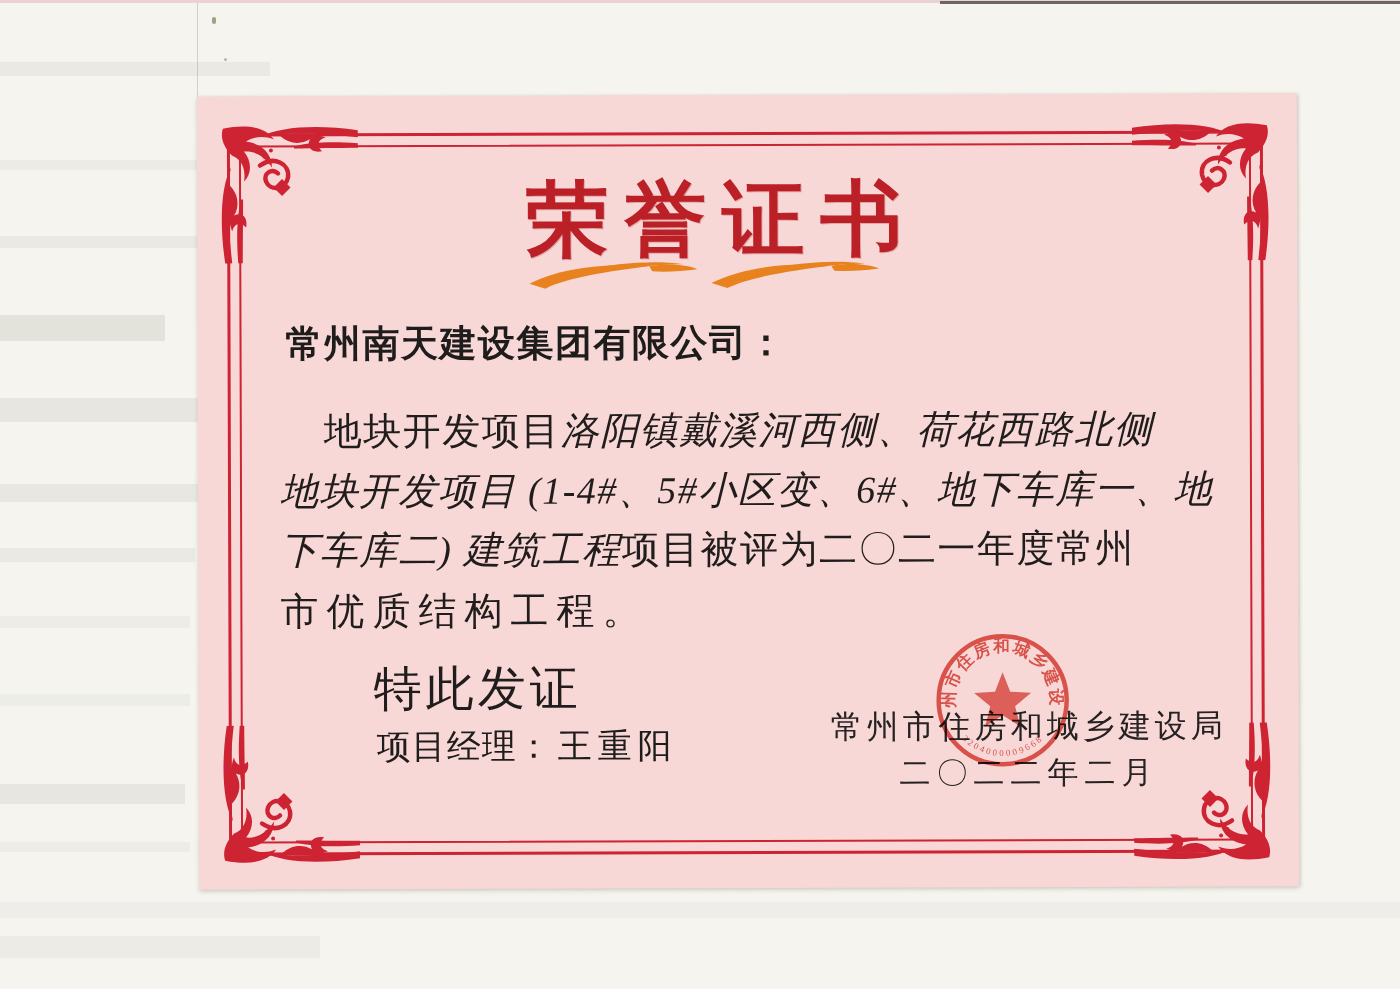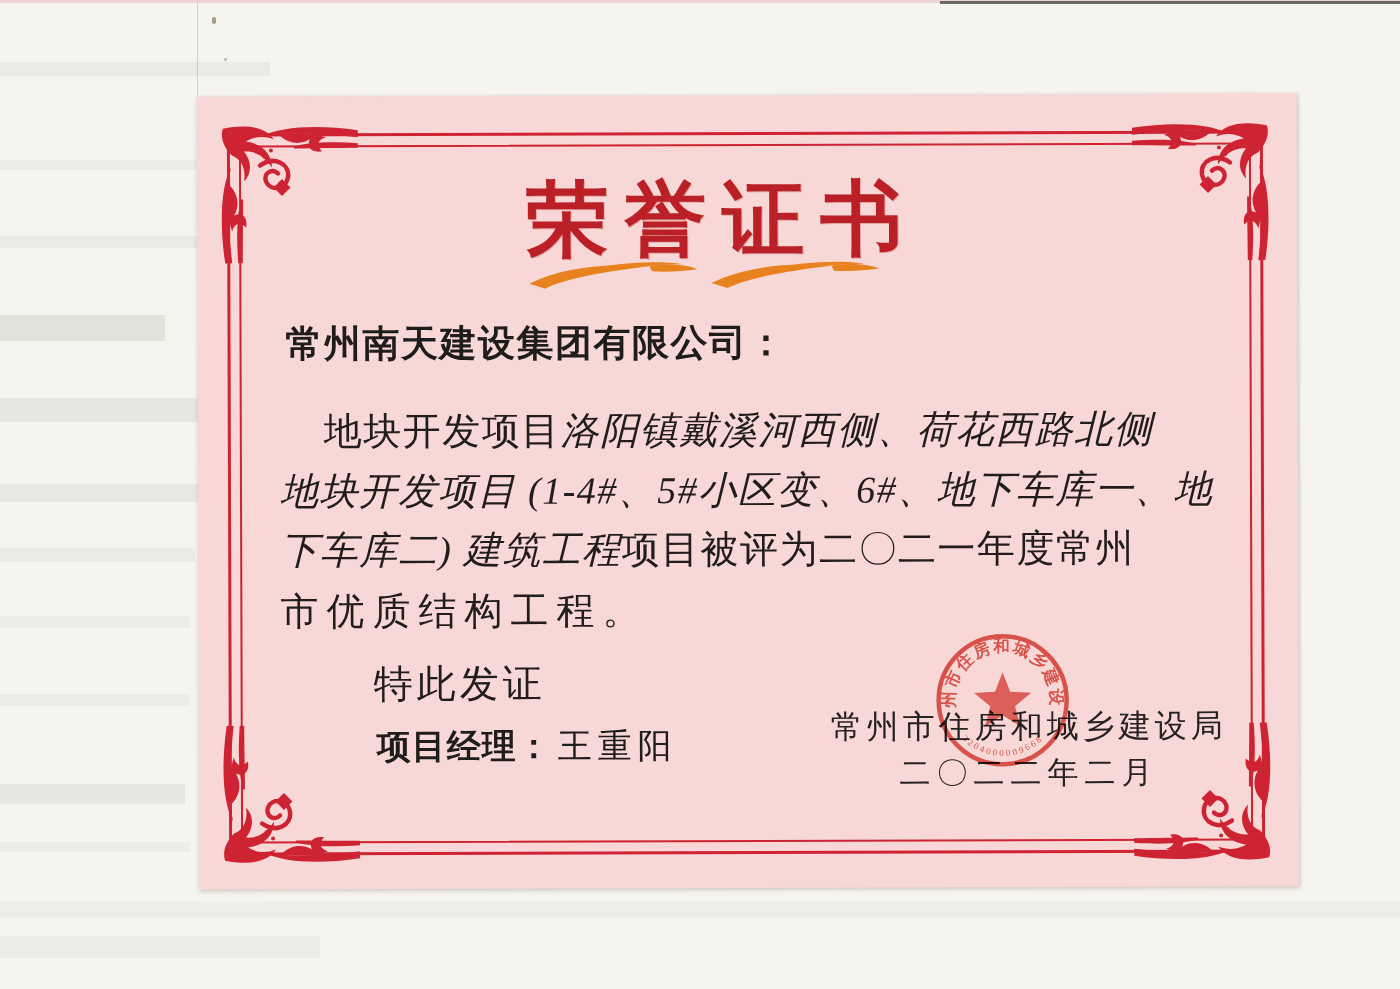--- a/index.html
+++ b/index.html
@@ -76,24 +76,24 @@
   .bline {
     position:absolute; left:82px; white-space:nowrap;
     font-size:38px; line-height:46px; color:#211d1d; letter-spacing:1.5px;
   }
   .bl1 { top:312px; padding-left:44px; }
   .bl2 { top:372px; }
   .bl3 { top:431px; }
   .bl4 { top:492px; letter-spacing:8px; }
   .closing {
     position:absolute; left:175px; top:561px;
-    font-size:39px; color:#211d1d; letter-spacing:4px; white-space:nowrap;
+    font-size:48px; color:#211d1d; letter-spacing:4px; white-space:nowrap;
   }
   .sig { position:absolute; left:178px; top:628px; font-size:34px; color:#1f1c1c; white-space:nowrap; }
-  .sig-label { font-family:"Liberation Sans", sans-serif; font-weight:700; letter-spacing:1px; }
+  .sig-label { font-family:"Liberation Sans", sans-serif; font-weight:400; letter-spacing:1px; }
   .sig-name { font-family:"Liberation Serif", serif; letter-spacing:6px; margin-left:6px;text-align:right; }
   .issuer {
     position:absolute; left:600px; top:611px; width:460px; text-align:center;
     font-size:32px; color:#262222; letter-spacing:4px; white-space:nowrap;
   }
   .date {
     position:absolute; left:600px; top:658px; width:460px; text-align:center;
     font-size:31px; color:#262222; letter-spacing:6px; white-space:nowrap;
   }
 

